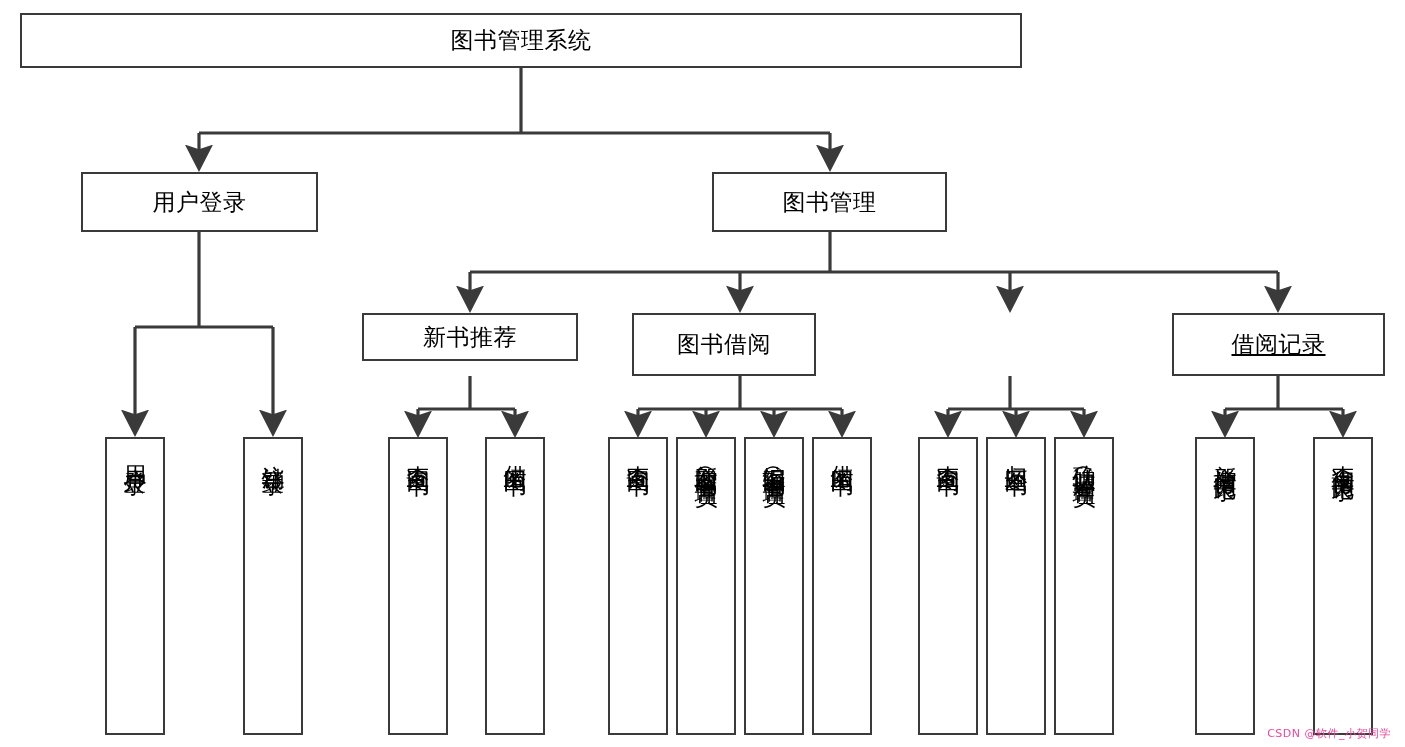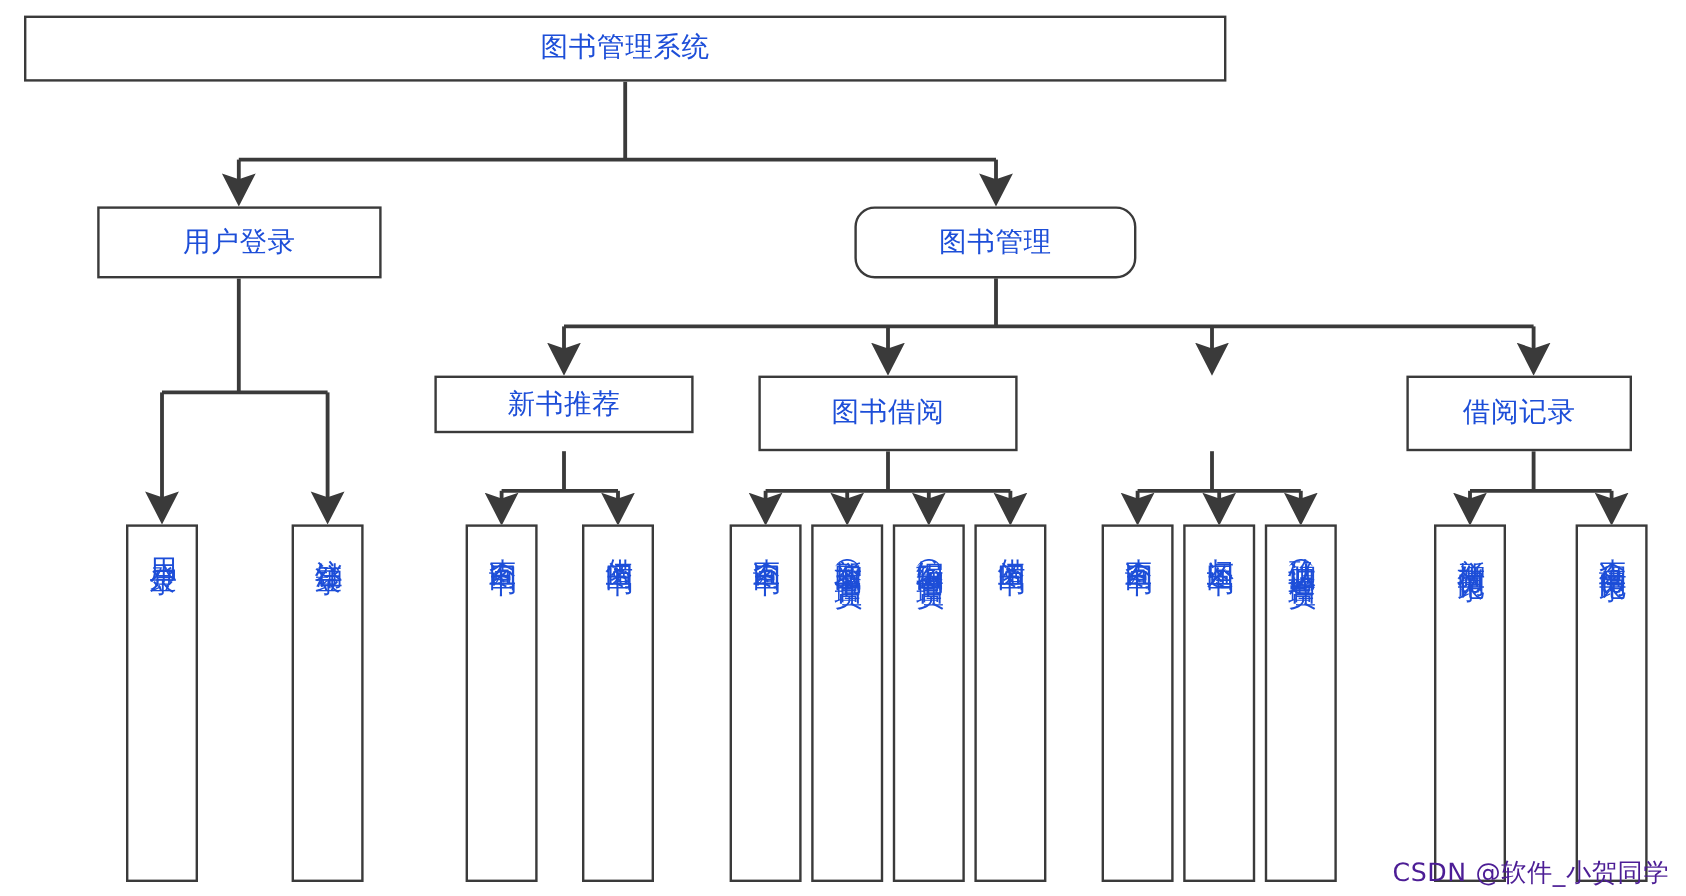--- a/index.html
+++ b/index.html
@@ -18,21 +18,21 @@
     overflow: hidden;
   }
   .node {
     position: absolute;
     box-sizing: border-box;
     border: 2.5px solid #3a3a3a;
     background: #ffffff;
     display: flex;
     align-items: center;
     justify-content: center;
-    color: #1d4ed8;
+    color: #000000;
   }
   .node .lbl {
     display: block;
     line-height: 1.15;
     white-space: nowrap;
     letter-spacing: 0.5px;
   }
   .node.horiz .lbl {
     font-size: 23px;
   }
@@ -53,22 +53,22 @@
     left: 0;
     top: 0;
     width: 1405px;
     height: 747px;
     pointer-events: none;
   }
   .watermark {
     position: absolute;
     right: 14px;
     bottom: 6px;
-    font-size: 21px;
-    color: #4c1d95;
+    font-size: 11px;
+    color: #ec4899;
     white-space: nowrap;
     letter-spacing: 0.5px;
   }
 </style>
 </head>
 <body>
 
 <div id="canvas">
 
   <svg id="links" viewBox="0 0 1405 747">
@@ -121,31 +121,31 @@
     </g>
   </svg>
 
   <div class="node horiz" style="left:20px; top:13px; width:1002px; height:55px;">
     <span class="lbl">图书管理系统</span>
   </div>
 
   <div class="node horiz" style="left:81px; top:172px; width:237px; height:60px;">
     <span class="lbl">用户登录</span>
   </div>
-  <div class="node horiz" style="left:712px; top:172px; width:235px; height:60px;border-radius:17px;">
+  <div class="node horiz" style="left:712px; top:172px; width:235px; height:60px;">
     <span class="lbl">图书管理</span>
   </div>
 
   <div class="node horiz" style="left:362px; top:313px; width:216px; height:48px;">
     <span class="lbl">新书推荐</span>
   </div>
-  <div class="node horiz" style="left:632px; top:313px; width:216px; height:63px;">
+  <div class="node horiz" style="left:632px; top:313px; width:184px; height:63px;">
     <span class="lbl">图书借阅</span>
   </div>
-  <div class="node horiz" style="left:1172px; top:313px; width:188px; height:63px;">
+  <div class="node horiz" style="left:1172px; top:313px; width:213px; height:63px;text-decoration:underline;">
     <span class="lbl">借阅记录</span>
   </div>
 
   <div class="node vert" style="left:105px; top:437px; width:60px; height:298px;">
     <span class="lbl">用户登录</span>
   </div>
   <div class="node vert" style="left:243px; top:437px; width:60px; height:298px;">
     <span class="lbl">注销登录</span>
   </div>
   <div class="node vert" style="left:388px; top:437px; width:60px; height:298px;">

